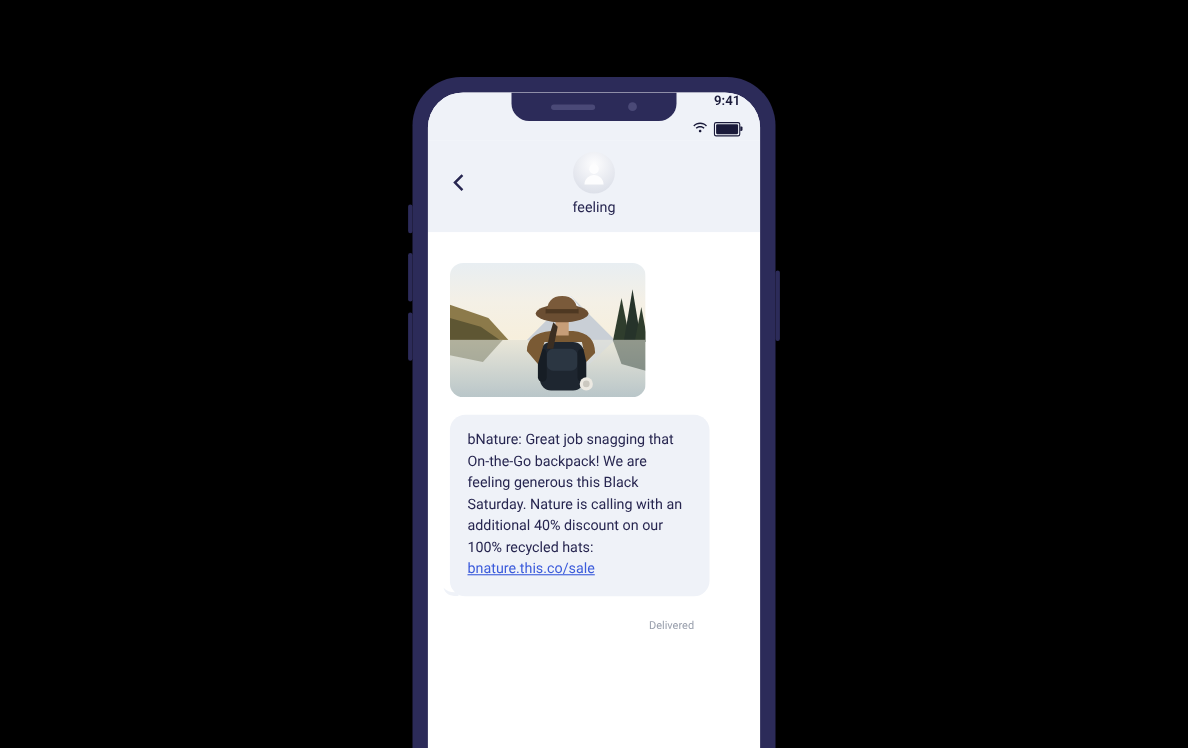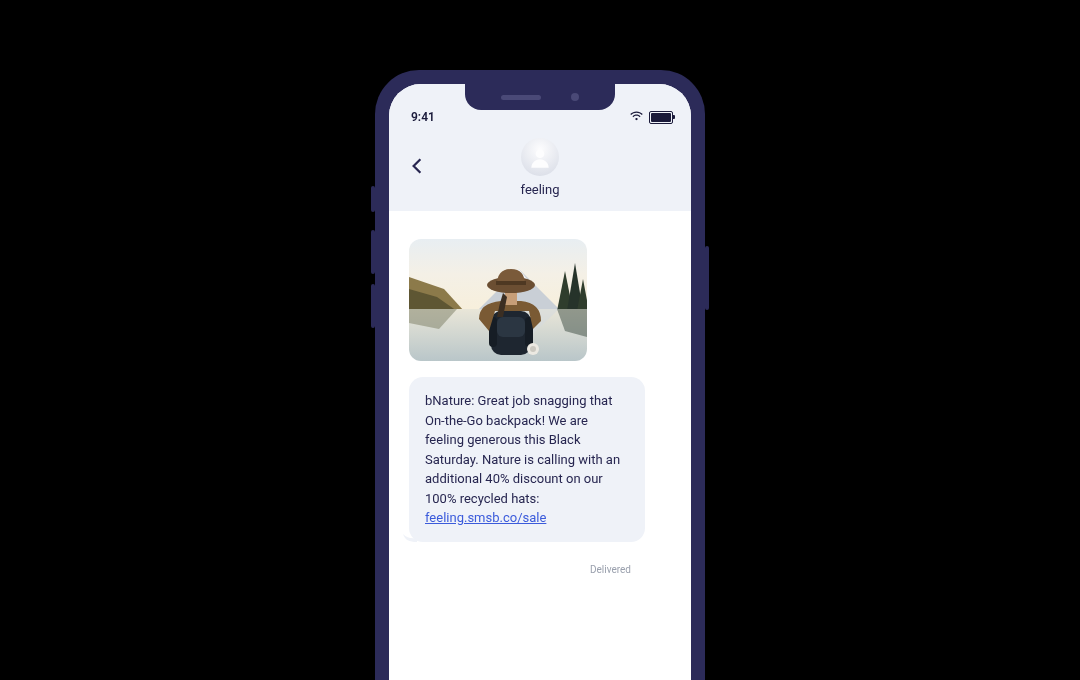--- a/index.html
+++ b/index.html
@@ -46,21 +46,21 @@
     z-index:5;
     display:flex;align-items:center;justify-content:center;gap:30px;
   }
   .notch .speaker{width:40px;height:5px;background:#4a4977;border-radius:3px;}
   .notch .cam{width:8px;height:8px;border-radius:50%;background:#4a4977;}
   .status-bar{
     height:40px;
     background:#eff2f8;
     display:flex;align-items:flex-end;justify-content:space-between;
     padding:0 18px 4px 22px;
-    font-size:12px;font-weight:600;color:#1a1a3a;
+    font-size:12px;font-weight:600;color:#1a1a3a;flex-direction:column;
   }
   .status-right{display:flex;align-items:center;gap:5px;}
   .wifi-icon{width:15px;height:11px;}
   .batt{width:22px;height:11px;border:1px solid #1a1a3a;border-radius:2px;position:relative;}
   .batt::after{content:"";position:absolute;right:-3px;top:3px;width:2px;height:4px;background:#1a1a3a;border-radius:0 1px 1px 0;}
   .batt .fill{position:absolute;left:1px;top:1px;bottom:1px;right:1px;background:#1a1a3a;border-radius:1px;}
   .header{
     background:#eff2f8;
     padding:10px 0 14px 0;
     text-align:center;
@@ -216,20 +216,20 @@
           <path d="M88 46 Q88 30 102 30 Q116 30 116 46 Z" fill="#7a5a3a"></path>
           <rect x="87" y="42" width="30" height="4" fill="#4e3822"></rect>
         </svg>
       </div>
 
       <div class="bubble">
         <svg class="bubble-tail" viewBox="0 0 14 14">
           <path d="M14 14 C 6 14 2 12 0 6 C 4 10 8 11 14 10 Z" fill="#eff2f8"></path>
         </svg>
         <span>bNature: Great job snagging that On-the-Go backpack! We are feeling generous this Black Saturday. Nature is calling with an additional 40% discount on our 100% recycled hats:</span>
-        <span> </span><span class="link">feeling.smsb.co/sale</span>
+        <span> </span><span class="link">bnature.this.co/sale</span>
       </div>
 
       <div class="delivery">Delivered</div>
 
     </div>
   </div>
 </div>
 
 </body></html>

